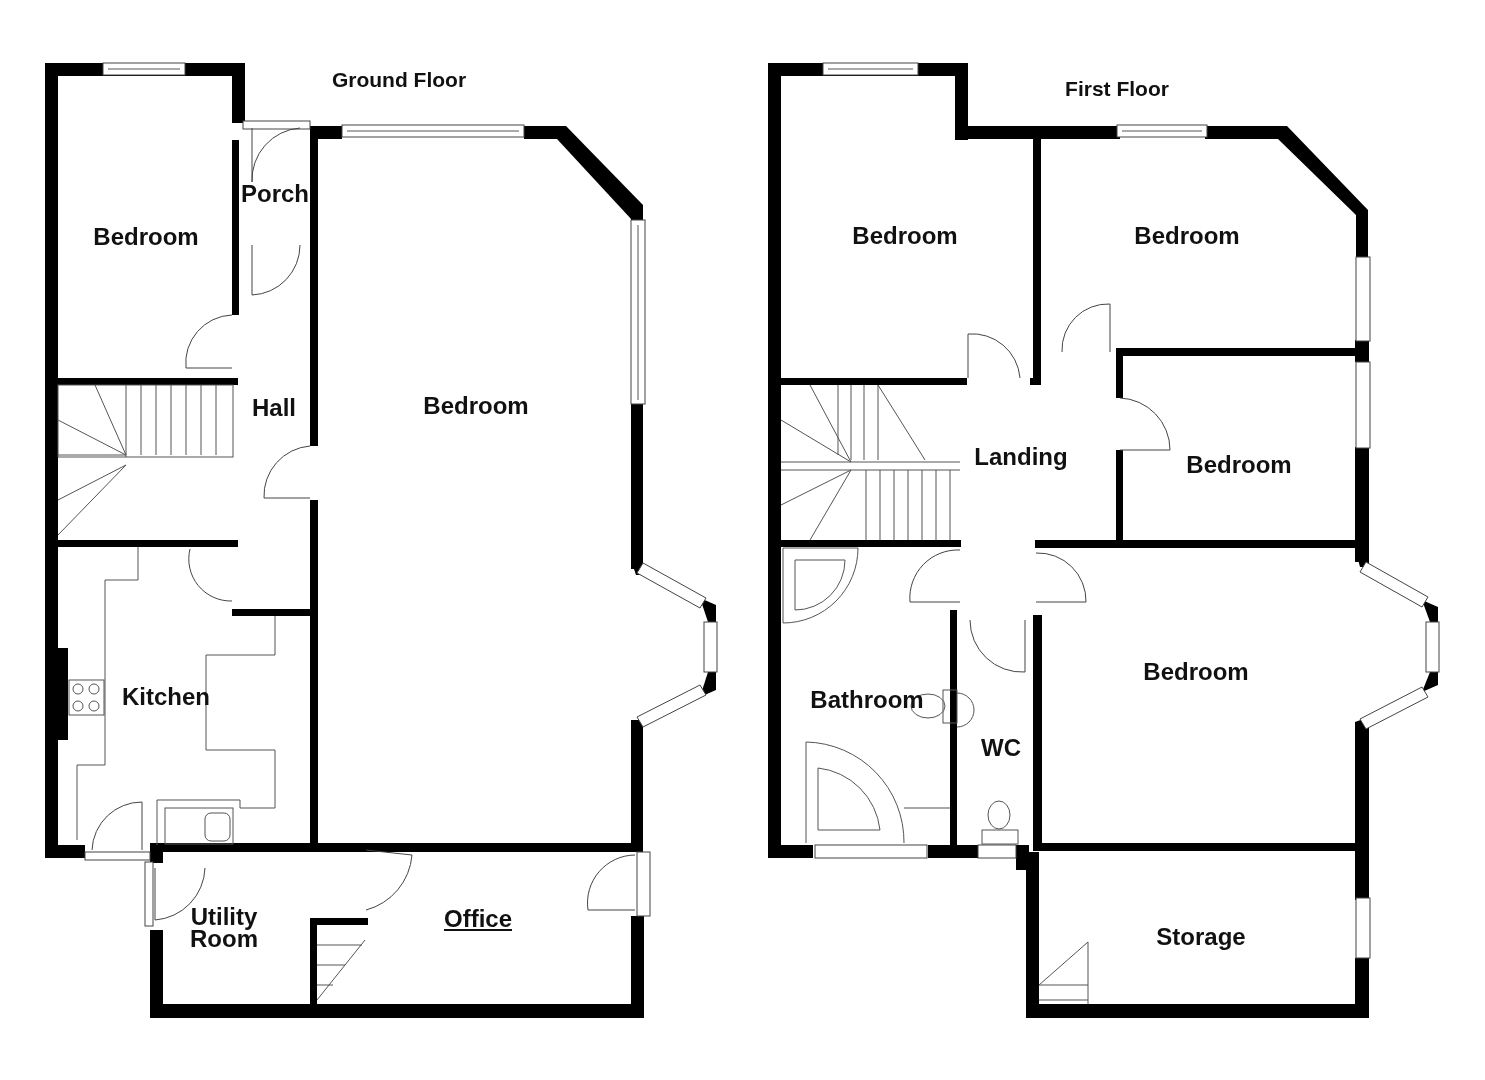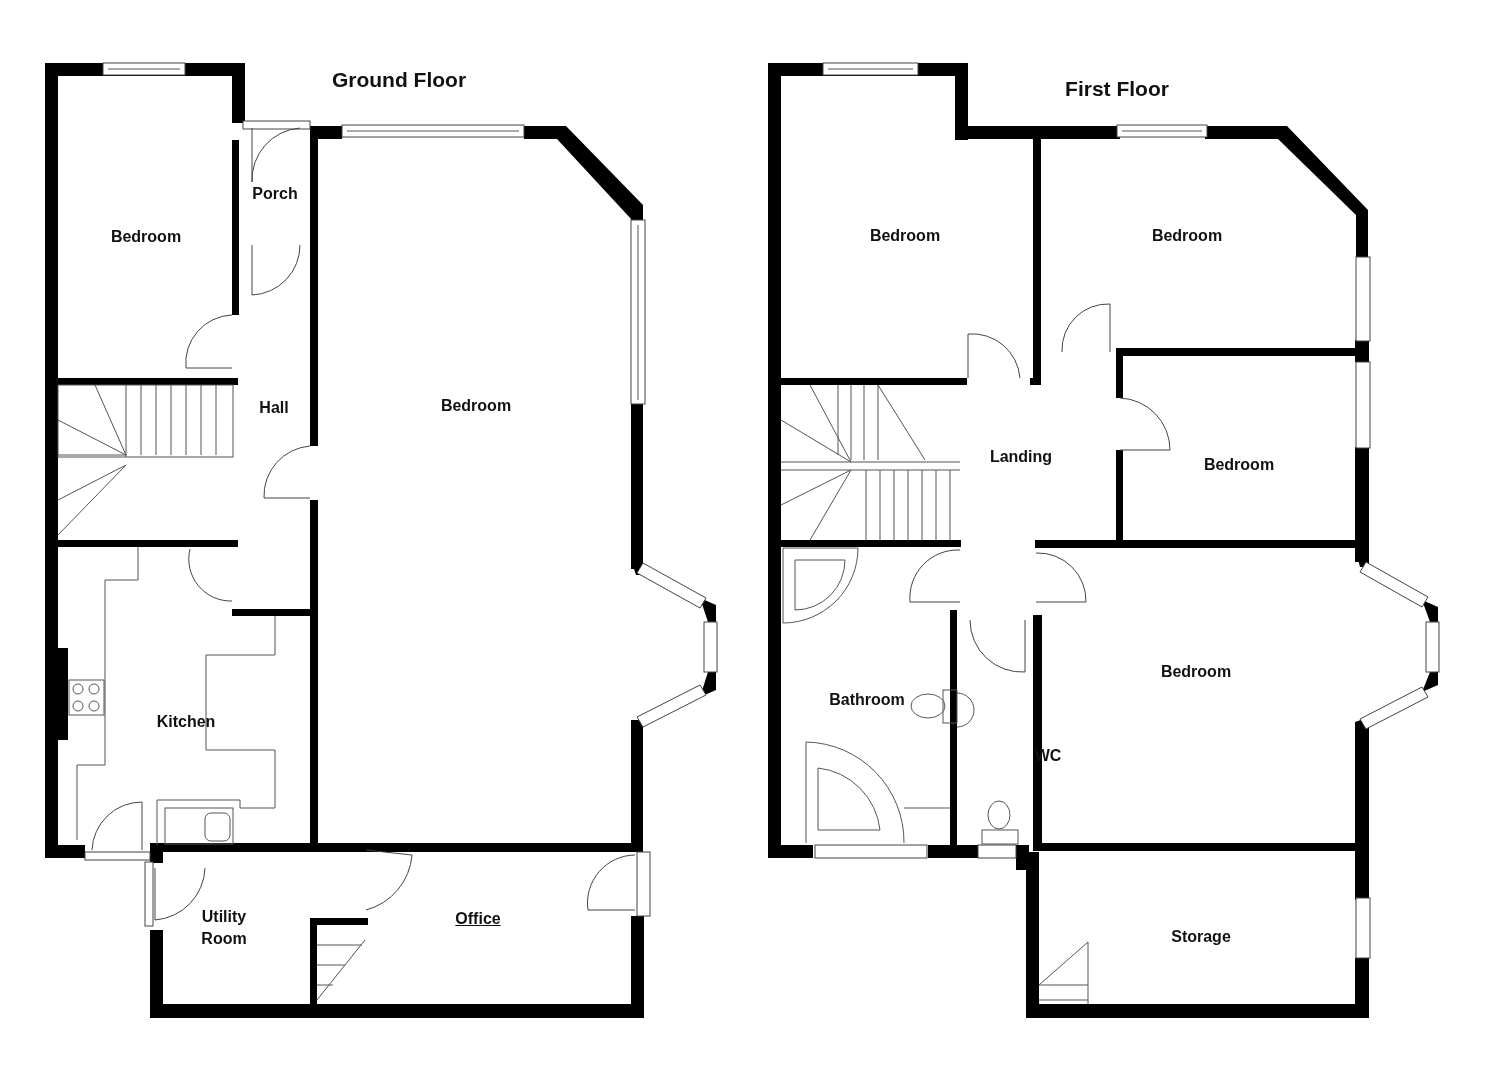--- a/index.html
+++ b/index.html
@@ -1,18 +1,18 @@
 <!DOCTYPE html>
 <html><head>
 <meta charset="utf-8">
 <style>
   html,body{margin:0;padding:0;background:#ffffff;}
   body{width:1485px;height:1080px;position:relative;overflow:hidden;font-family:"Liberation Sans",sans-serif;}
   svg{position:absolute;left:0;top:0;}
-  .lbl{position:absolute;font-family:"Liberation Sans",sans-serif;font-weight:bold;color:#111;font-size:16px;white-space:nowrap;transform:translate(-50%,-50%);text-align:center;line-height:22px;}
+  .lbl{position:absolute;font-family:"Liberation Sans",sans-serif;font-weight:bold;color:#111;font-size:24px;white-space:nowrap;transform:translate(-50%,-50%);text-align:center;line-height:22px;}
   .title{font-size:21px;}
   .w{fill:#000;}
   .thin{fill:none;stroke:#555;stroke-width:1;}
   .win{fill:#fff;stroke:#444;stroke-width:1;}
   .door{fill:none;stroke:#444;stroke-width:1;}
 </style>
 </head>
 <body>
 
 <svg width="1485" height="1080" viewBox="0 0 1485 1080">
@@ -215,25 +215,25 @@
     <rect class="thin" x="982" y="830" width="36" height="14"></rect>
     <polyline class="thin" points="904,808 950,808"></polyline>
   </g>
 </svg>
 
 <div class="lbl title" style="left:399px;top:80px;">Ground Floor</div>
 <div class="lbl" style="left:146px;top:237px;">Bedroom</div>
 <div class="lbl" style="left:275px;top:194px;">Porch</div>
 <div class="lbl" style="left:274px;top:408px;">Hall</div>
 <div class="lbl" style="left:476px;top:406px;">Bedroom</div>
-<div class="lbl" style="left:166px;top:722px;margin-left:20px;">Kitchen</div>
+<div class="lbl" style="left:166px;top:697px;">Kitchen</div>
 <div class="lbl" style="left:224px;top:928px;width:80px;white-space:normal;text-align:center;">Utility Room</div>
 <div class="lbl" style="left:478px;top:919px;text-decoration:underline;">Office</div>
 
 <div class="lbl title" style="left:1117px;top:89px;">First Floor</div>
 <div class="lbl" style="left:905px;top:236px;">Bedroom</div>
 <div class="lbl" style="left:1187px;top:236px;">Bedroom</div>
 <div class="lbl" style="left:1021px;top:457px;">Landing</div>
 <div class="lbl" style="left:1239px;top:465px;">Bedroom</div>
 <div class="lbl" style="left:867px;top:700px;">Bathroom</div>
-<div class="lbl" style="left:1048px;top:748px;margin-top:8px;">WC</div>
+<div class="lbl" style="left:1001px;top:748px;">WC</div>
 <div class="lbl" style="left:1196px;top:672px;">Bedroom</div>
 <div class="lbl" style="left:1188px;top:937px;margin-left:13px;">Storage</div>
 
 </body></html>

